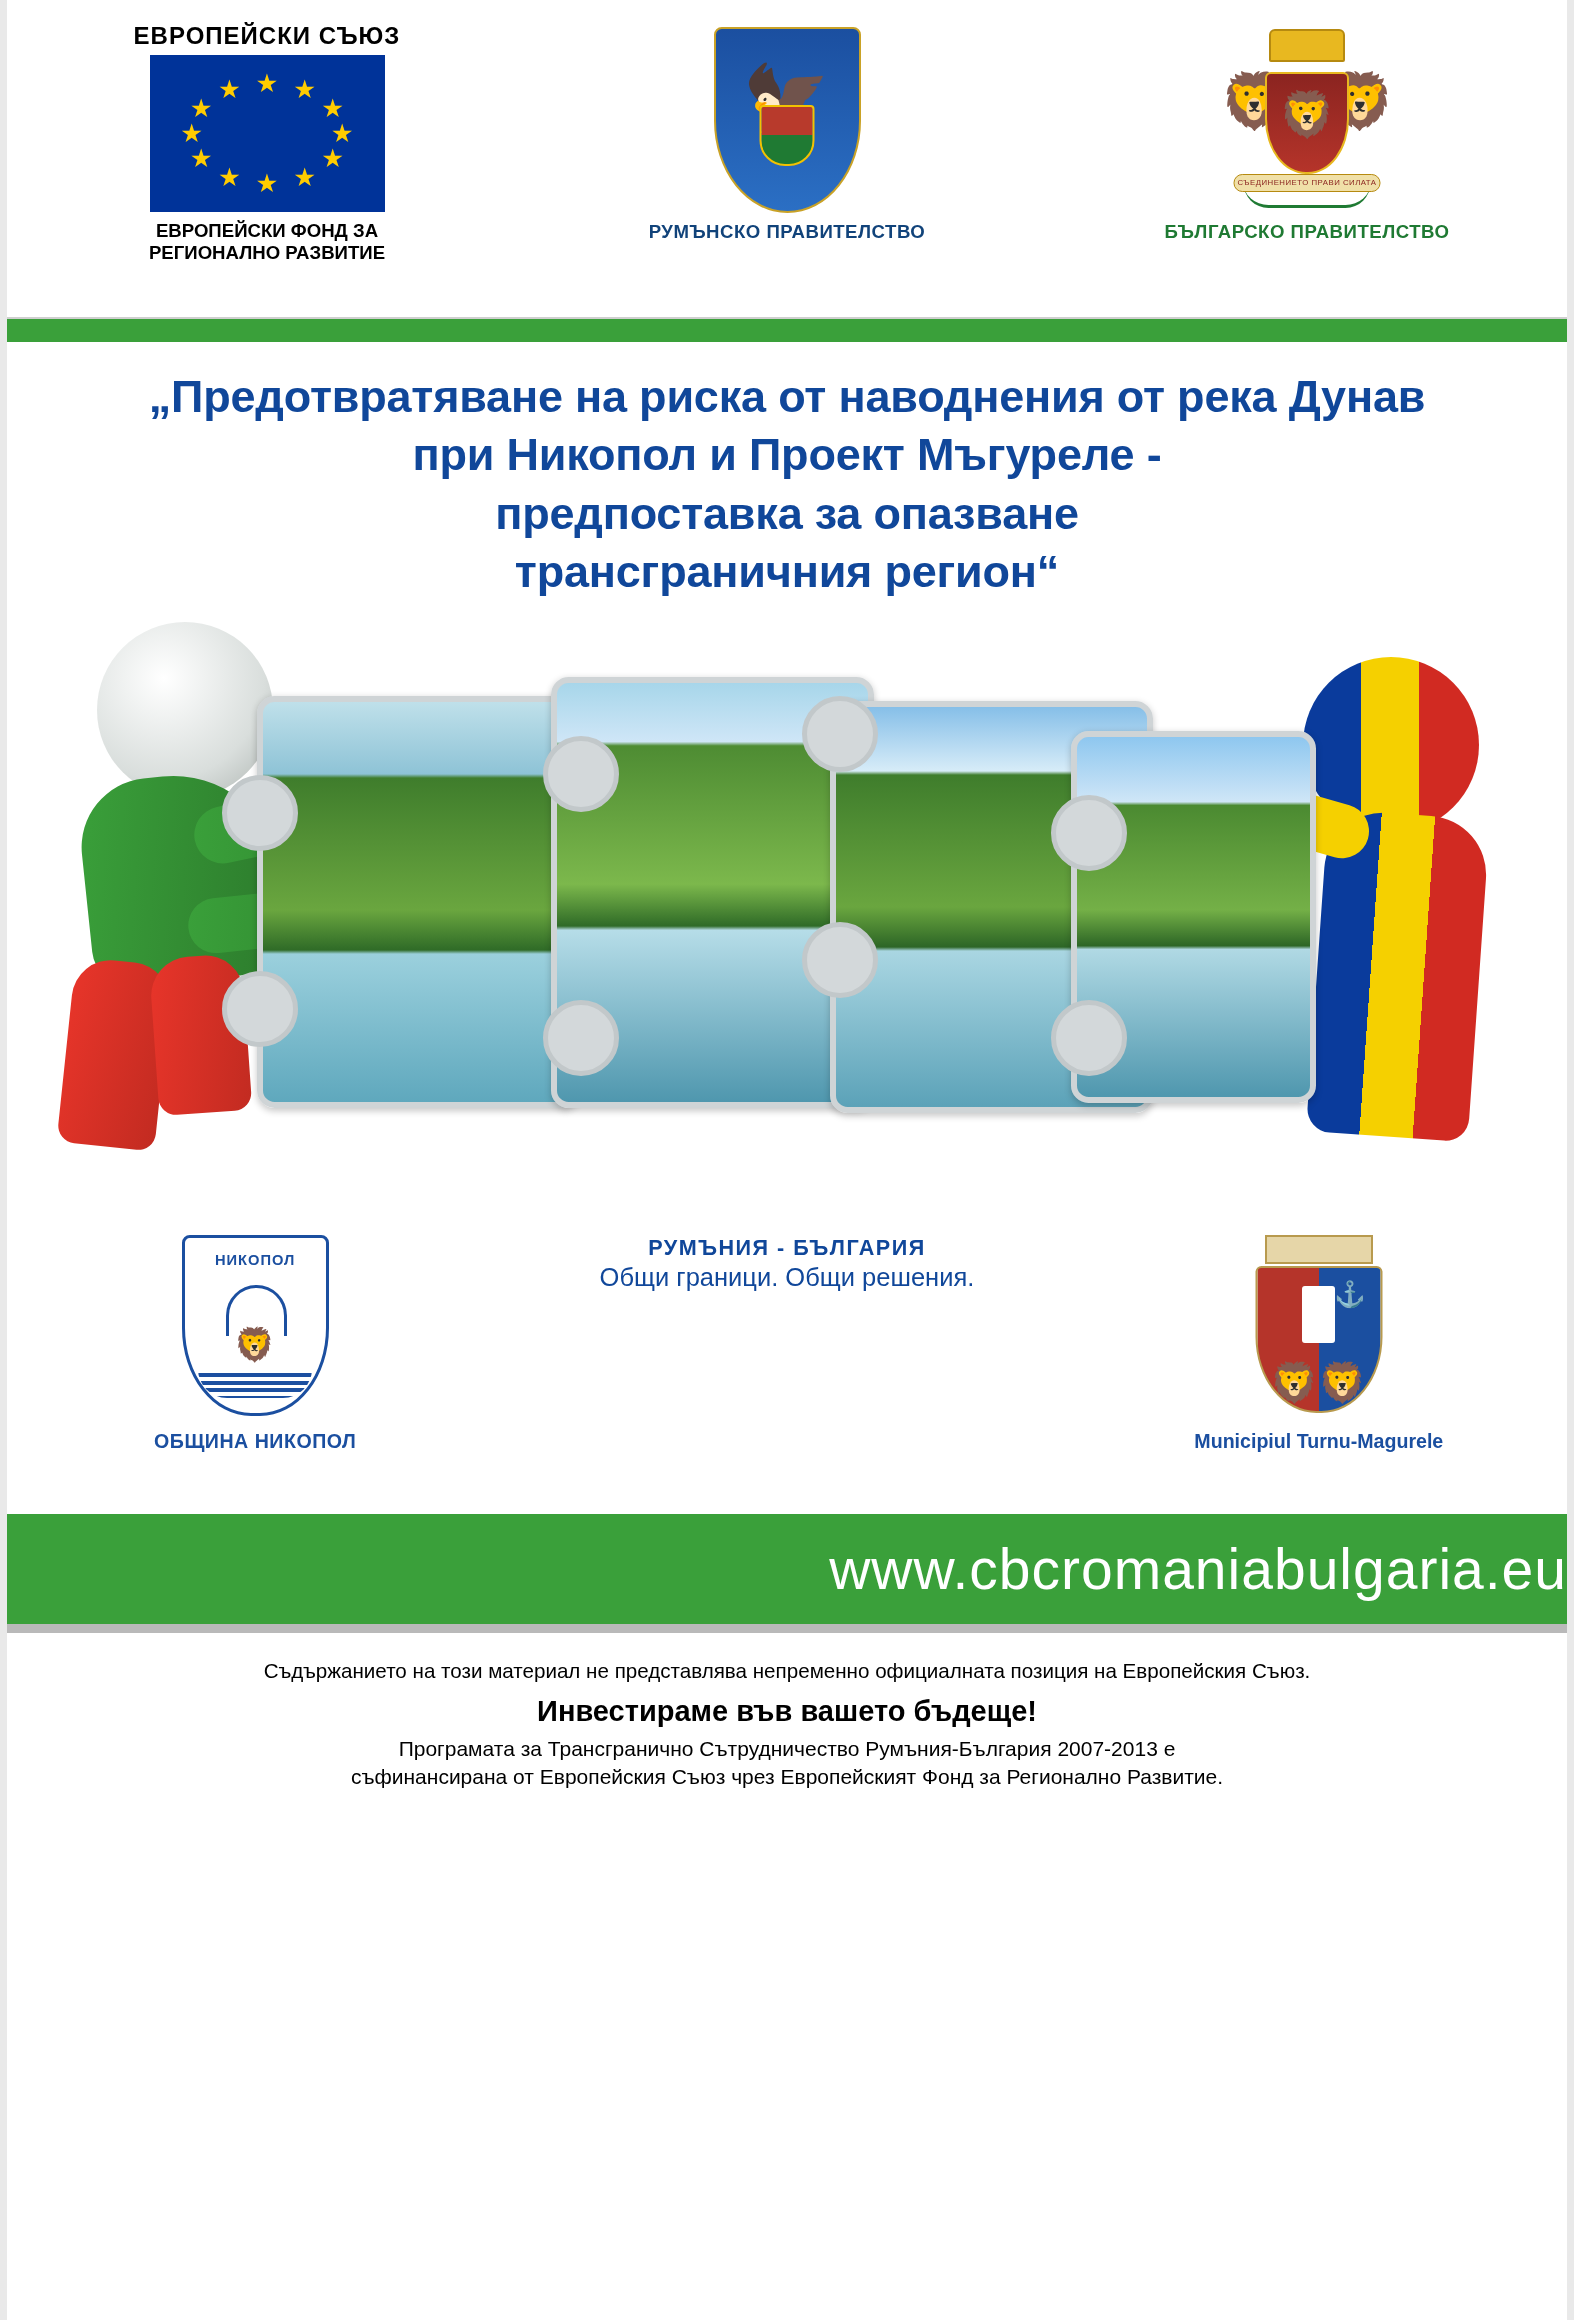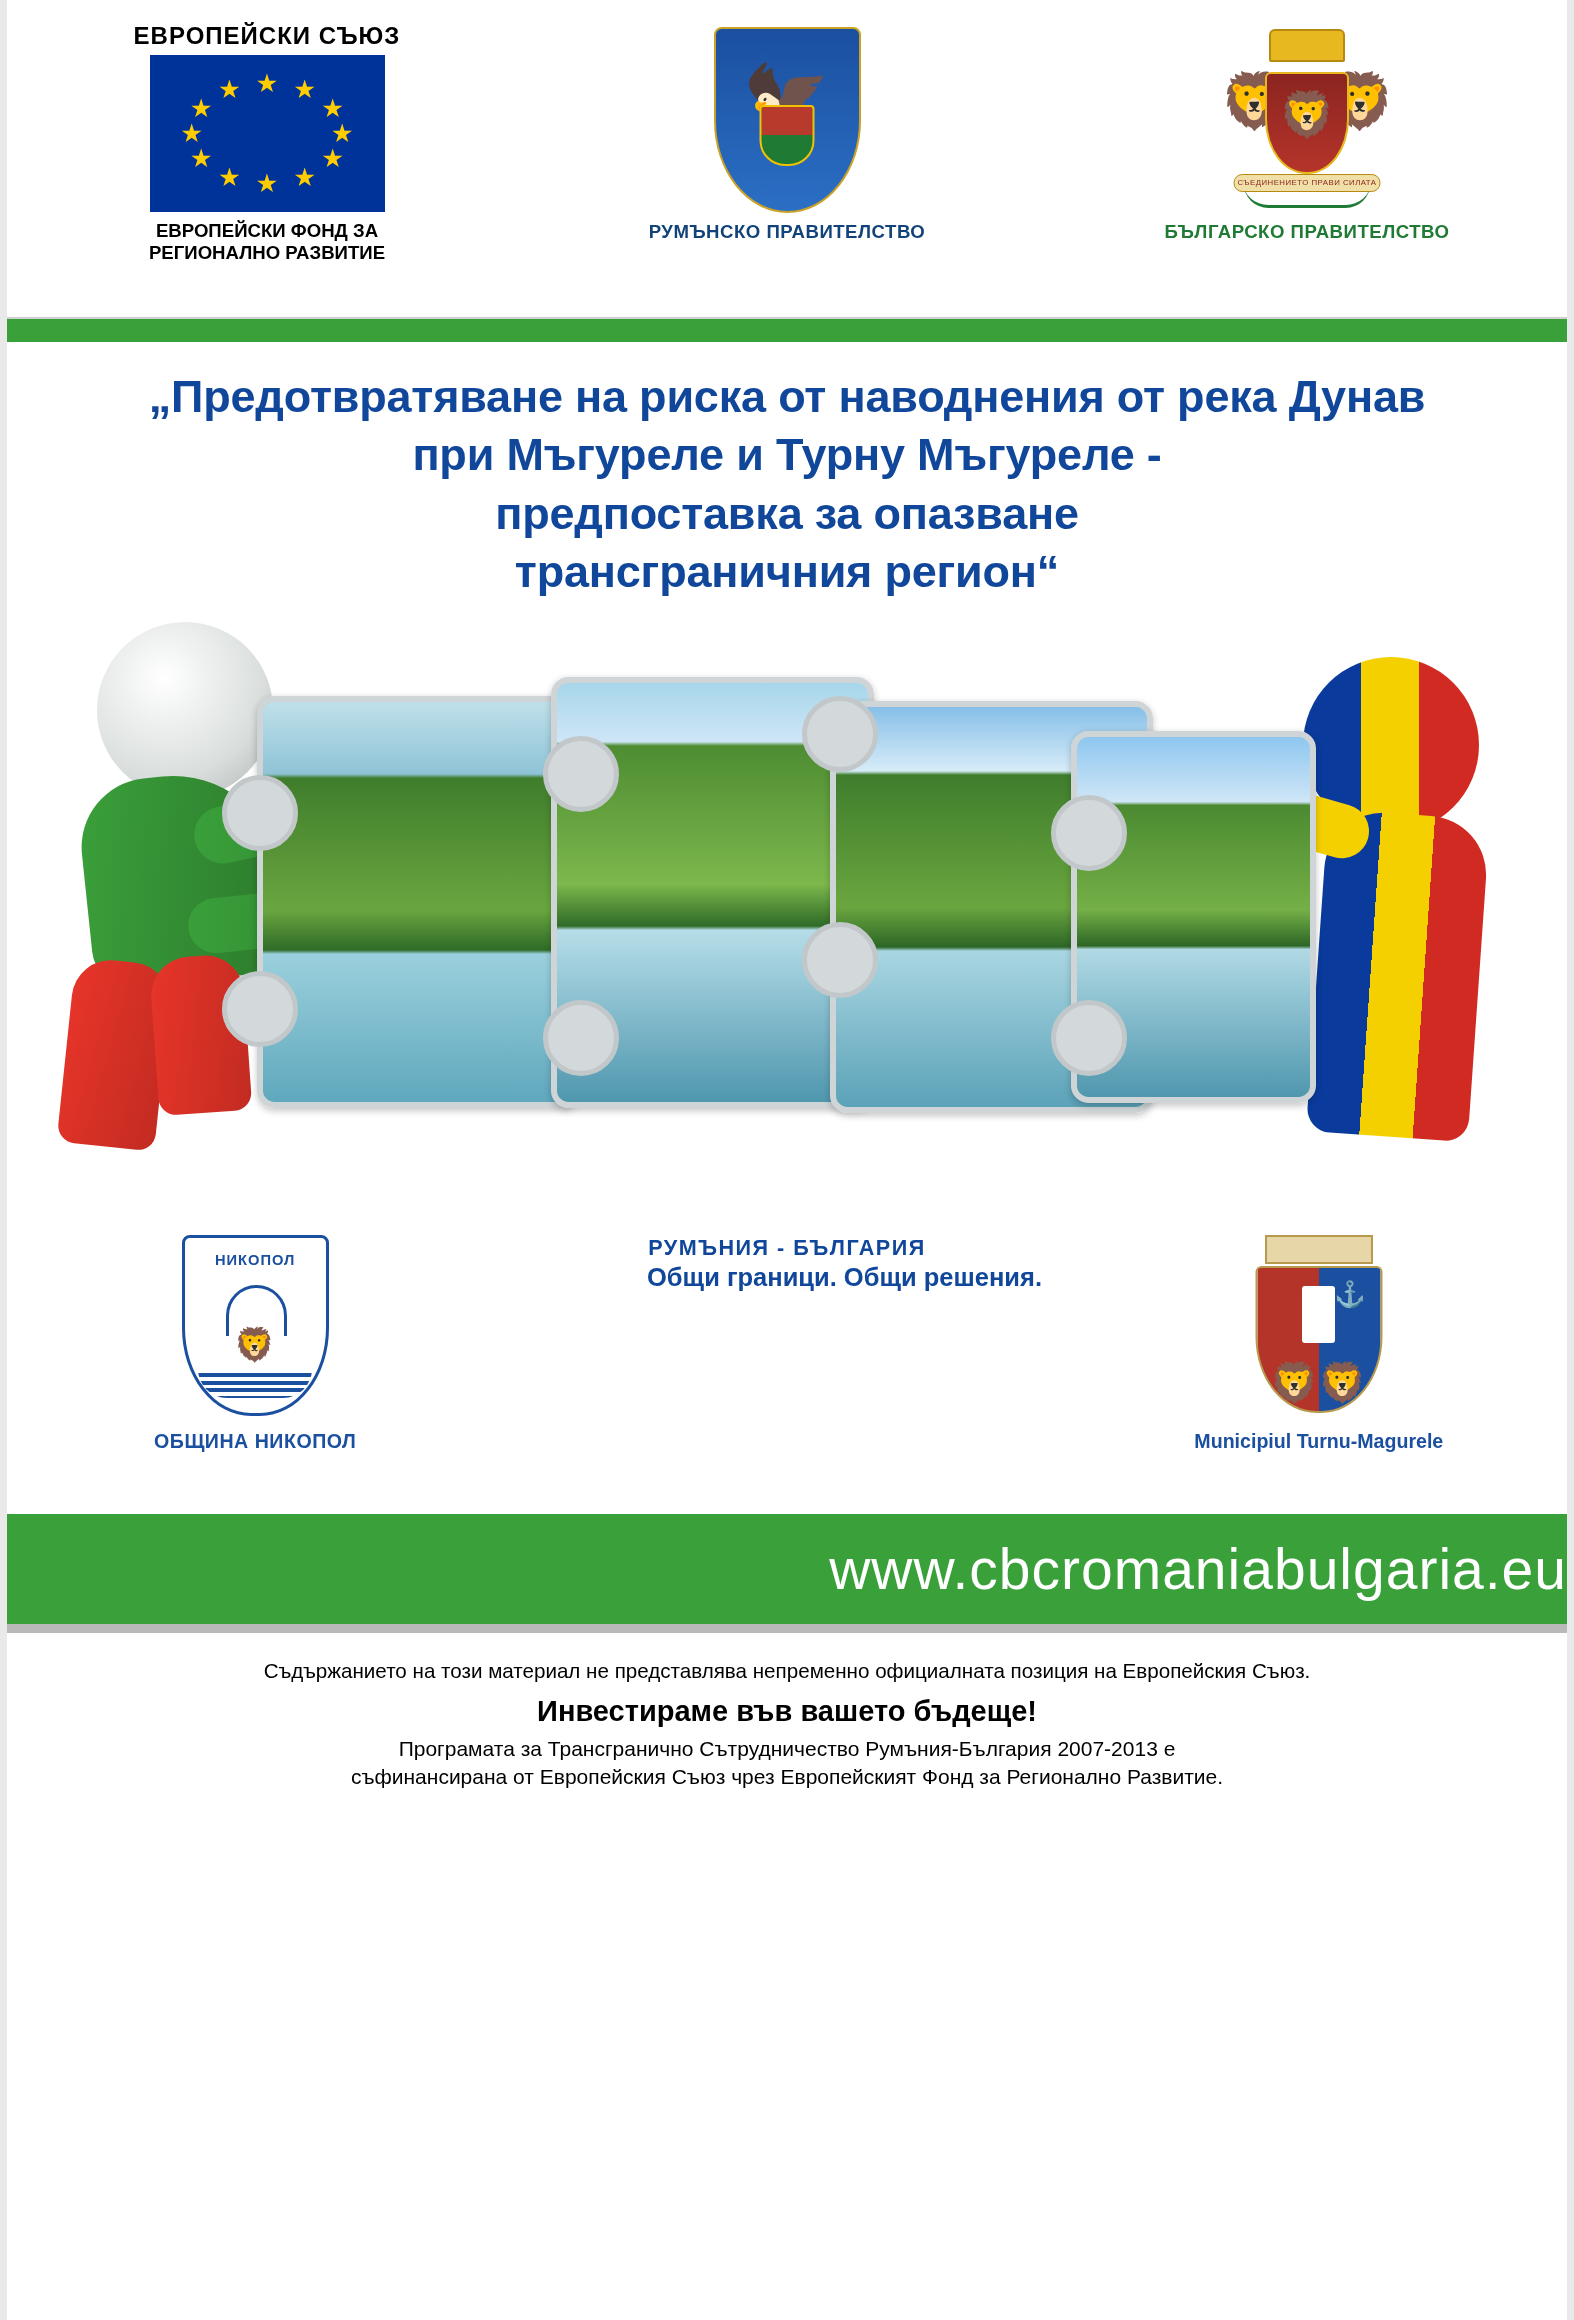--- a/index.html
+++ b/index.html
@@ -392,21 +392,21 @@
   }
   .prog-sub {
     position: absolute; right: 0; top: 25.5px;
     text-align: left;
     font-size: 14.7px; font-weight: bold; color: #10479a;
     line-height: 1.25;
     width: 137px;
   }
   .prog-slogan {
     margin-top: 2px;
-    font-size: 25.5px; font-weight: bold; color: #10479a; text-align: right;
+    font-size: 25.5px; font-weight: normal; color: #10479a;
   }
 
   .turnu-block { width: 323px; text-align: center; }
   .turnu-crest {
     width: 147px; height: 181px;
     margin: 0 auto;
     position: relative;
   }
   .turnu-crown {
     position: absolute; left: 50%; top: 0; transform: translateX(-50%);
@@ -519,21 +519,21 @@
       <div class="crest-caption bg">БЪЛГАРСКО ПРАВИТЕЛСТВО</div>
     </div>
 
   </div>
 
   <div class="band-green-top"></div>
   <div class="band-green-bottom"></div>
 
   <div class="title-area">
     <div class="title-line">„Предотвратяване на риска от наводнения от река Дунав</div>
-    <div class="title-line">при Мъгуреле и Турну Мъгуреле -</div>
+    <div class="title-line">при Никопол и Проект Мъгуреле -</div>
     <div class="title-line">предпоставка за опазване</div>
     <div class="title-line">трансграничния регион“</div>
   </div>
 
   <div class="illustration">
     <div class="fig-left-head"></div>
     <div class="fig-left-body"></div>
     <div class="fig-left-leg1"></div>
     <div class="fig-left-leg2"></div>
     <div class="fig-left-arm"></div>

